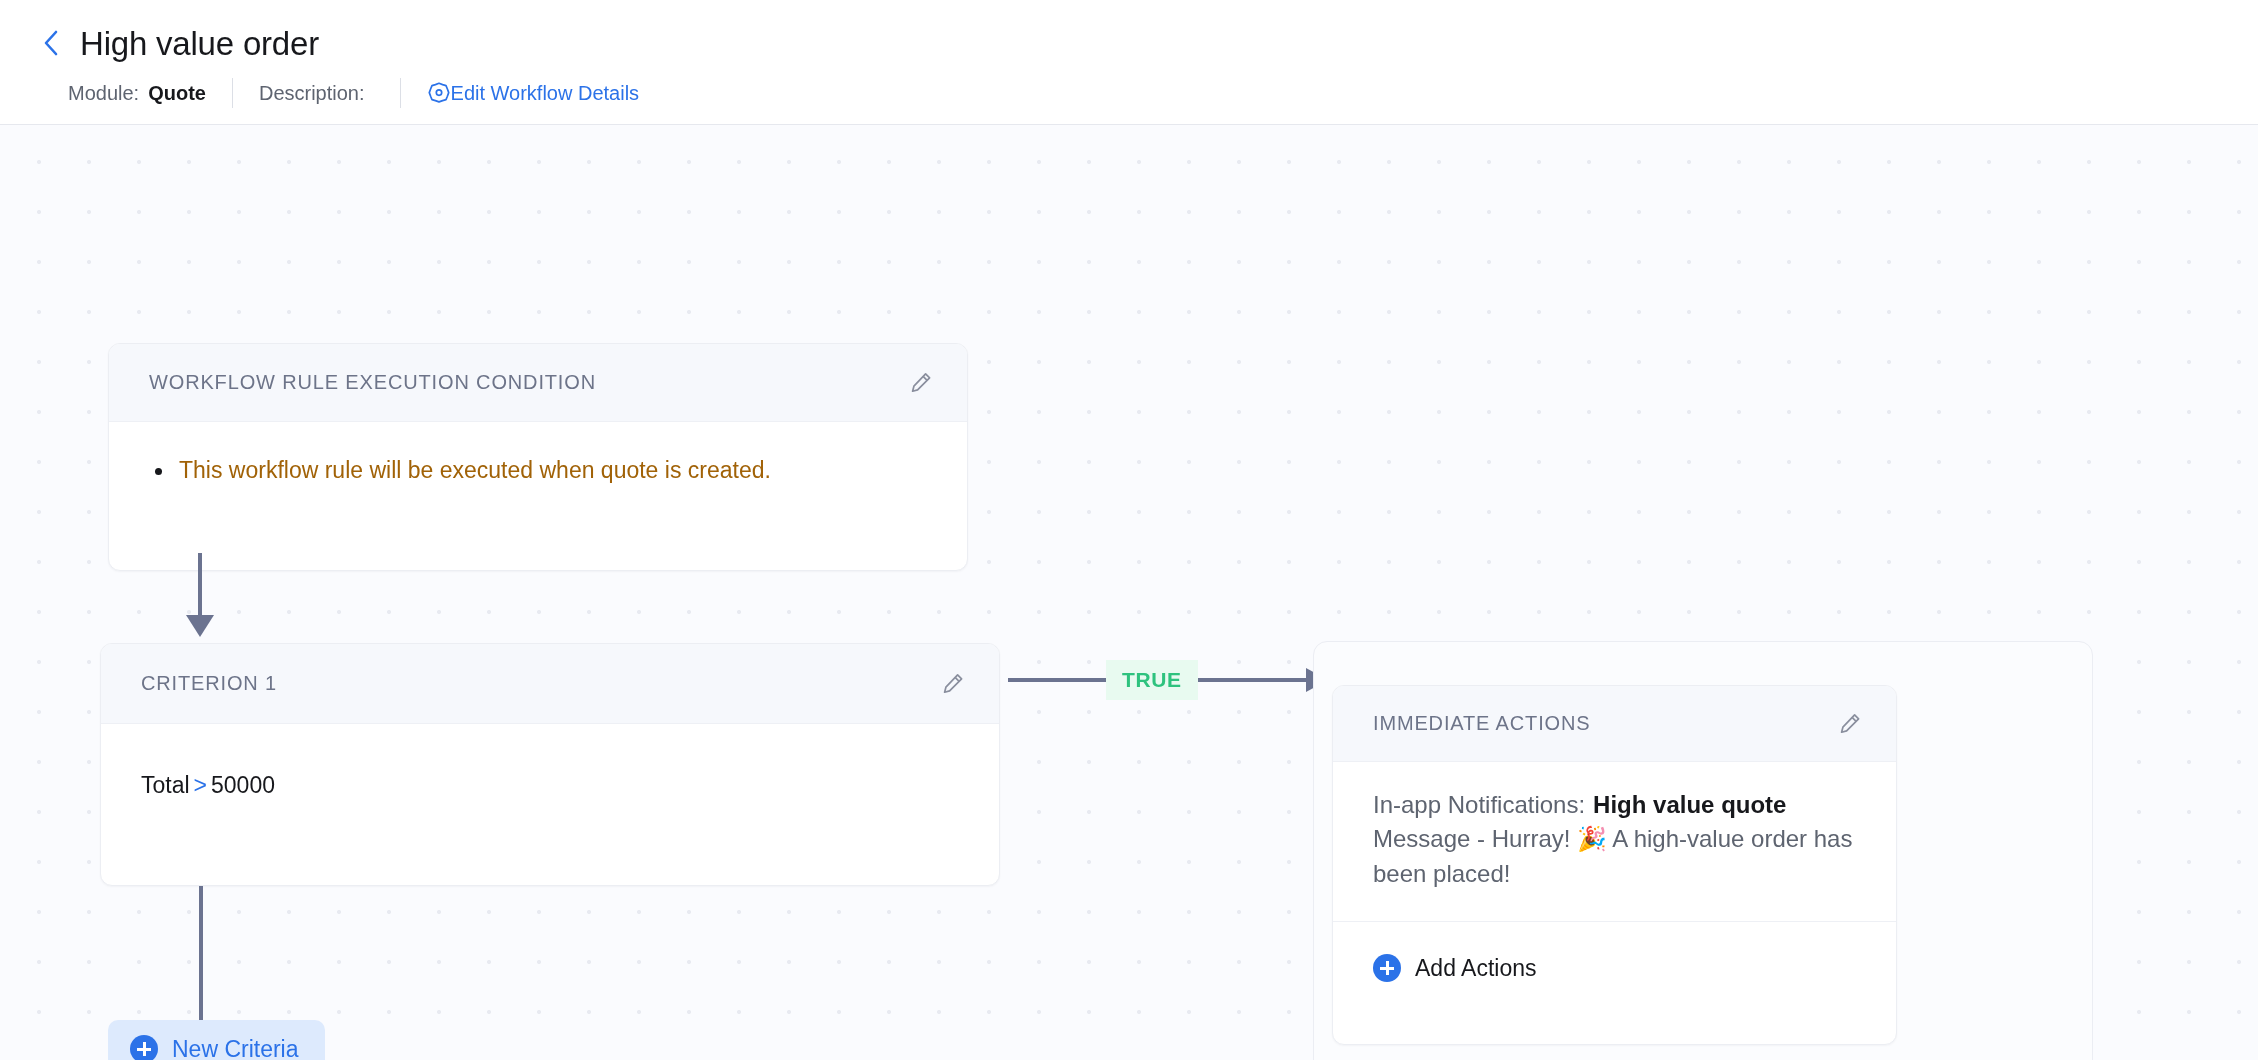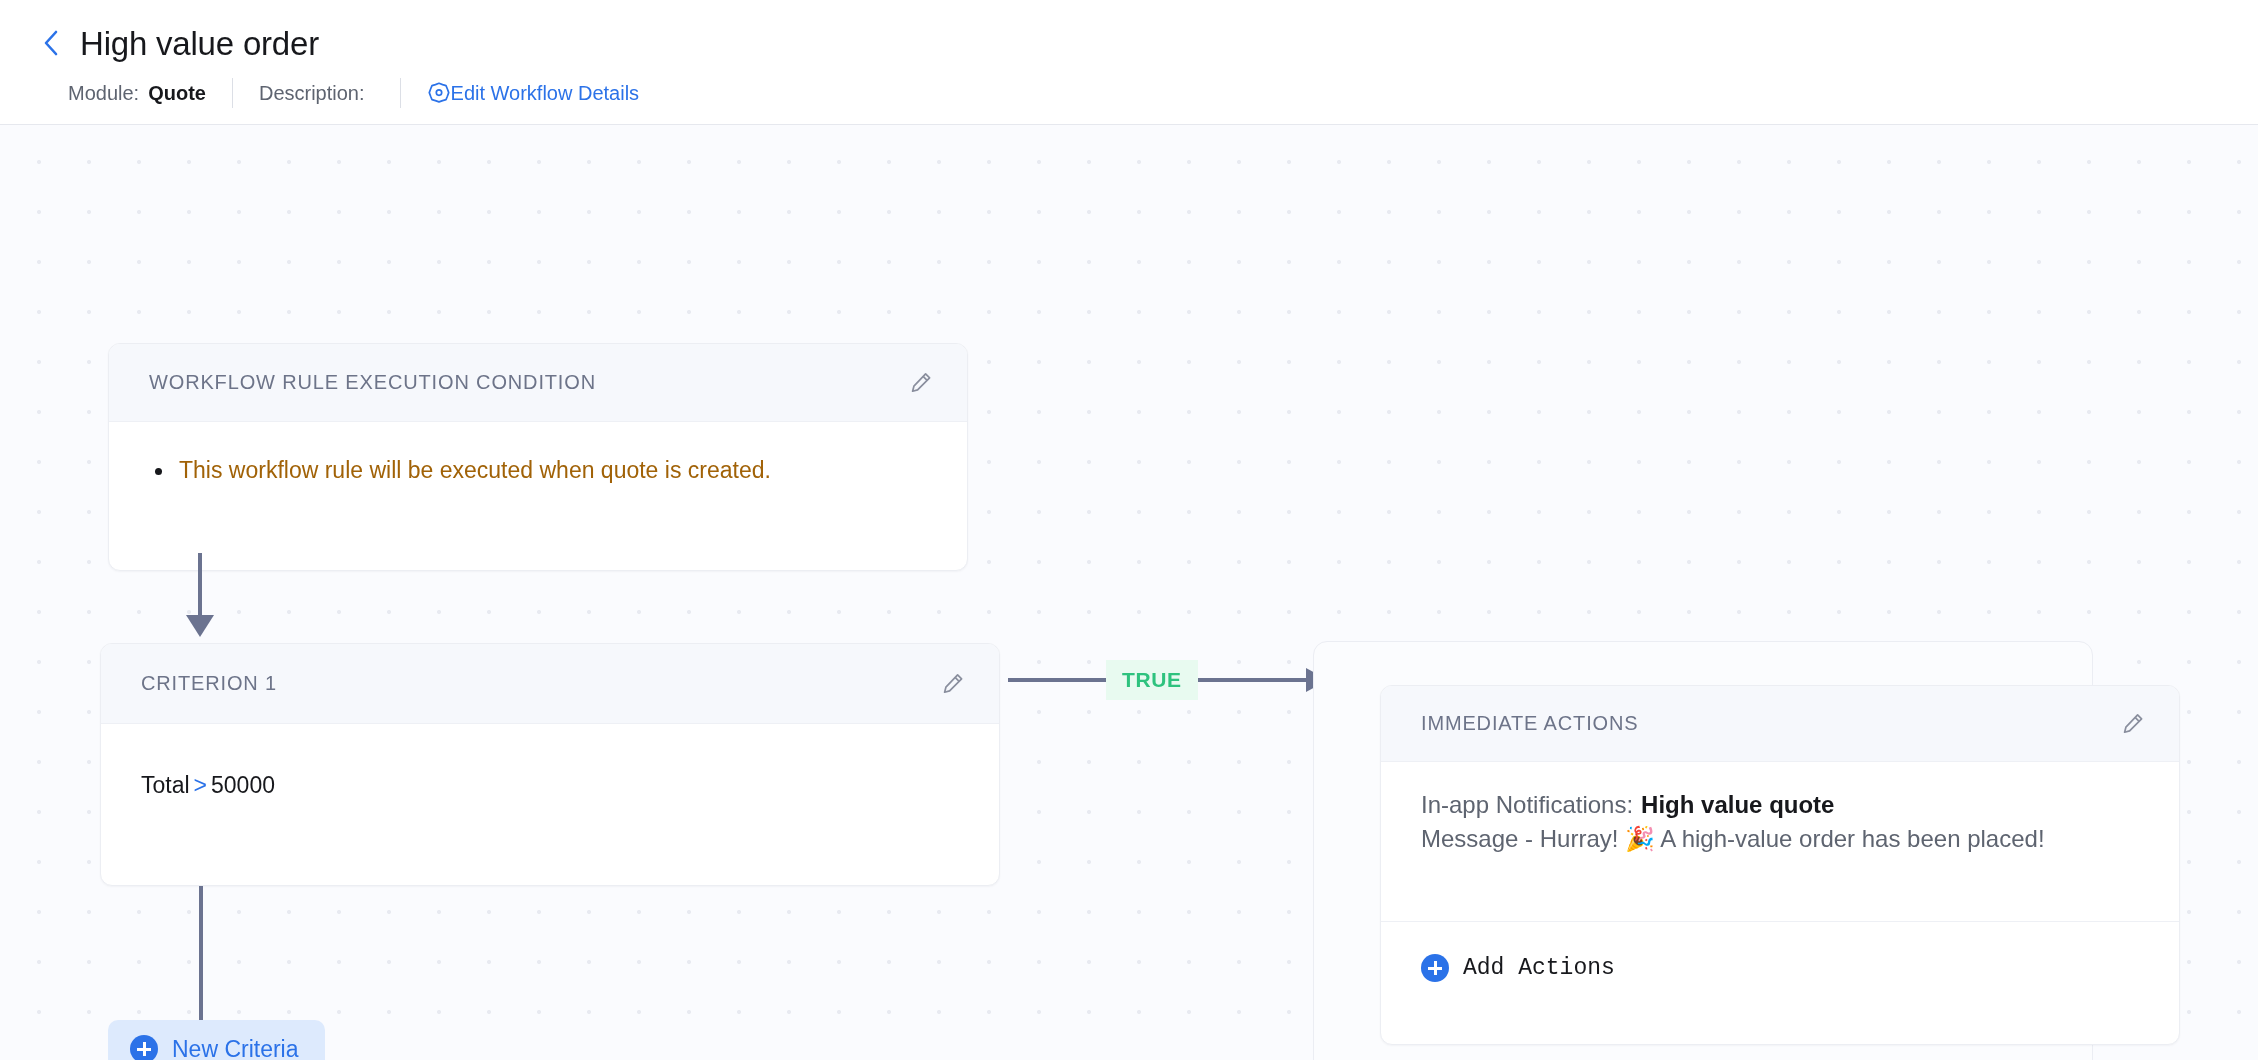--- a/index.html
+++ b/index.html
@@ -274,23 +274,23 @@
     left: 1313px;
     top: 516px;
     width: 780px;
     height: 440px;
     background: #fbfcfe;
     border: 1px solid #ebedf3;
     border-radius: 14px;
   }
 
   #actions-card {
-    left: 1380px;
+    left: 1332px;
     top: 560px;
-    width: 800px;
+    width: 565px;
     height: 360px;
   }
   #actions-card .card-head { height: 76px; padding-left: 40px; }
   #actions-card .card-body { padding: 26px 40px 0 40px; }
 
   .action-line {
     font-size: 24px;
     line-height: 1.43;
     color: #5e6470;
   }
@@ -307,21 +307,20 @@
   }
 
   .add-actions {
     position: absolute;
     left: 40px;
     top: 268px;
     display: flex;
     align-items: center;
     gap: 14px;
     cursor: pointer;
-    font-family: Liberation Mono, monospace;
   }
   .add-actions-label {
     font-size: 23px;
     color: #17181c;
     white-space: nowrap;
   }
 </style>
 </head>
 <body>
 

